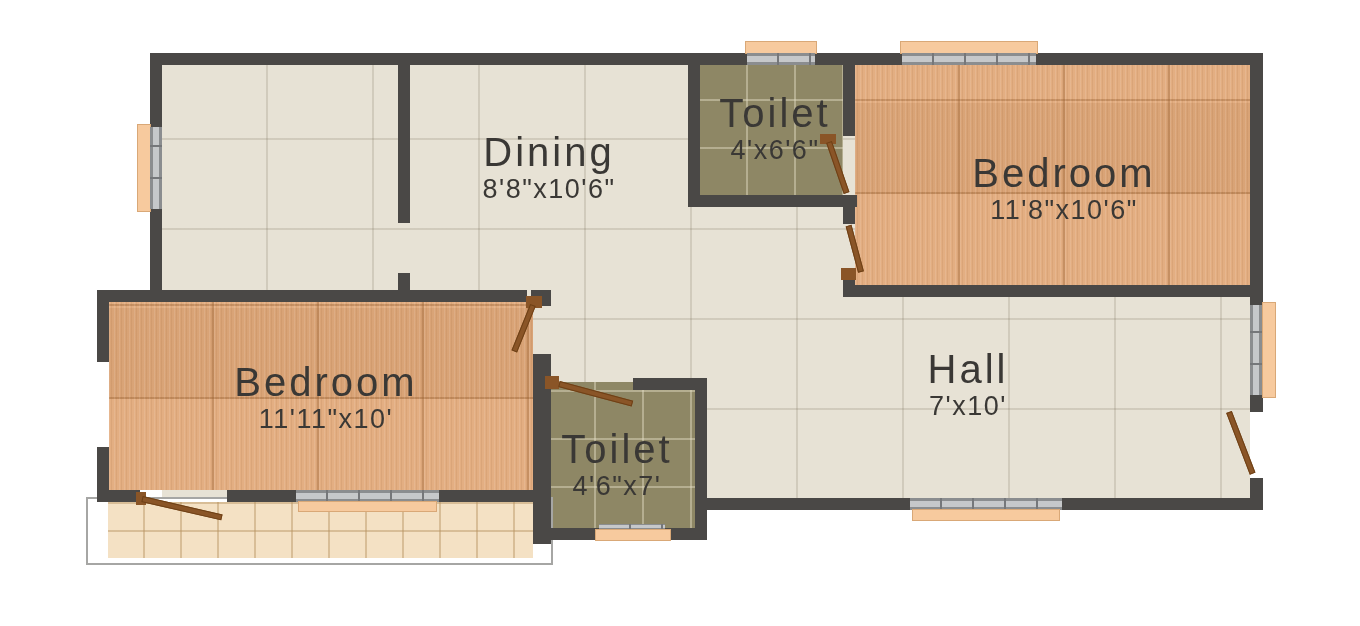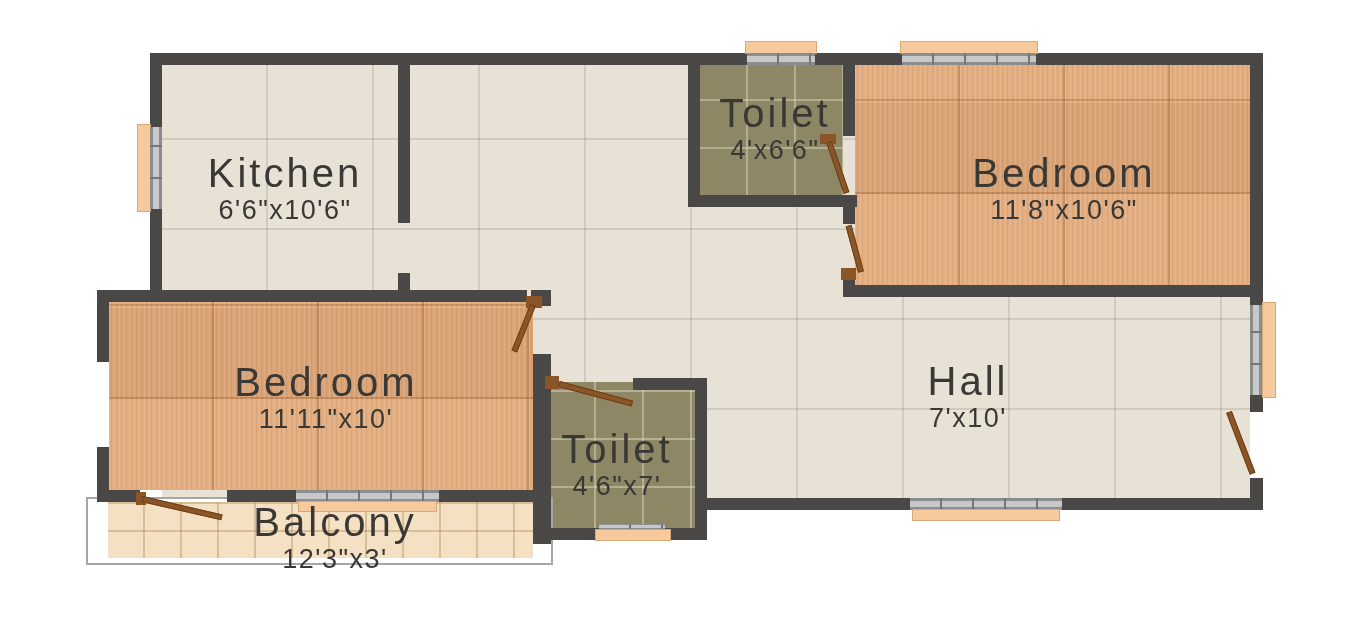--- a/index.html
+++ b/index.html
@@ -116,49 +116,45 @@
   <div class="door-leaf" style="left:826px;top:142px;width:6px;height:54px;transform-origin:50% 0;transform:rotate(-19deg);"></div>
 
   <div class="hinge" style="left:841px;top:268px;width:15px;height:12px;"></div>
   <div class="door-leaf" style="left:858px;top:224px;width:6px;height:48px;transform-origin:50% 100%;transform:rotate(-15deg);"></div>
 
   <div class="hinge" style="left:545px;top:376px;width:14px;height:13px;"></div>
   <div class="door-leaf" style="left:559px;top:381px;width:76px;height:6px;transform-origin:0 50%;transform:rotate(15deg);"></div>
 
   <div class="door-leaf" style="left:1226px;top:412px;width:6px;height:66px;transform-origin:50% 0;transform:rotate(-21deg);"></div>
 
-  <div class="room-label" style="left:285px;top:188px;">
-    <div class="room-name">Kitchen</div>
-    <div class="room-dims">6'6"x10'6"</div>
+
+  <div class="room-label" style="left:549px;top:167px;">
+    <div class="room-name">Dining</div>
+    <div class="room-dims">8'8"x10'6"</div>
   </div>
-
 
   <div class="room-label" style="left:775px;top:128px;">
     <div class="room-name">Toilet</div>
     <div class="room-dims">4'x6'6"</div>
   </div>
 
   <div class="room-label" style="left:1064px;top:188px;">
     <div class="room-name">Bedroom</div>
     <div class="room-dims">11'8"x10'6"</div>
   </div>
 
   <div class="room-label" style="left:326px;top:397px;">
     <div class="room-name">Bedroom</div>
     <div class="room-dims">11'11"x10'</div>
   </div>
 
-  <div class="room-label" style="left:968px;top:396px;">
+  <div class="room-label" style="left:968px;top:384px;">
     <div class="room-name">Hall</div>
     <div class="room-dims">7'x10'</div>
   </div>
 
   <div class="room-label" style="left:617px;top:464px;">
     <div class="room-name">Toilet</div>
     <div class="room-dims">4'6"x7'</div>
   </div>
 
-  <div class="room-label" style="left:335px;top:537px;">
-    <div class="room-name">Balcony</div>
-    <div class="room-dims">12'3"x3'</div>
-  </div>
 
 </div>
 
 </body></html>

